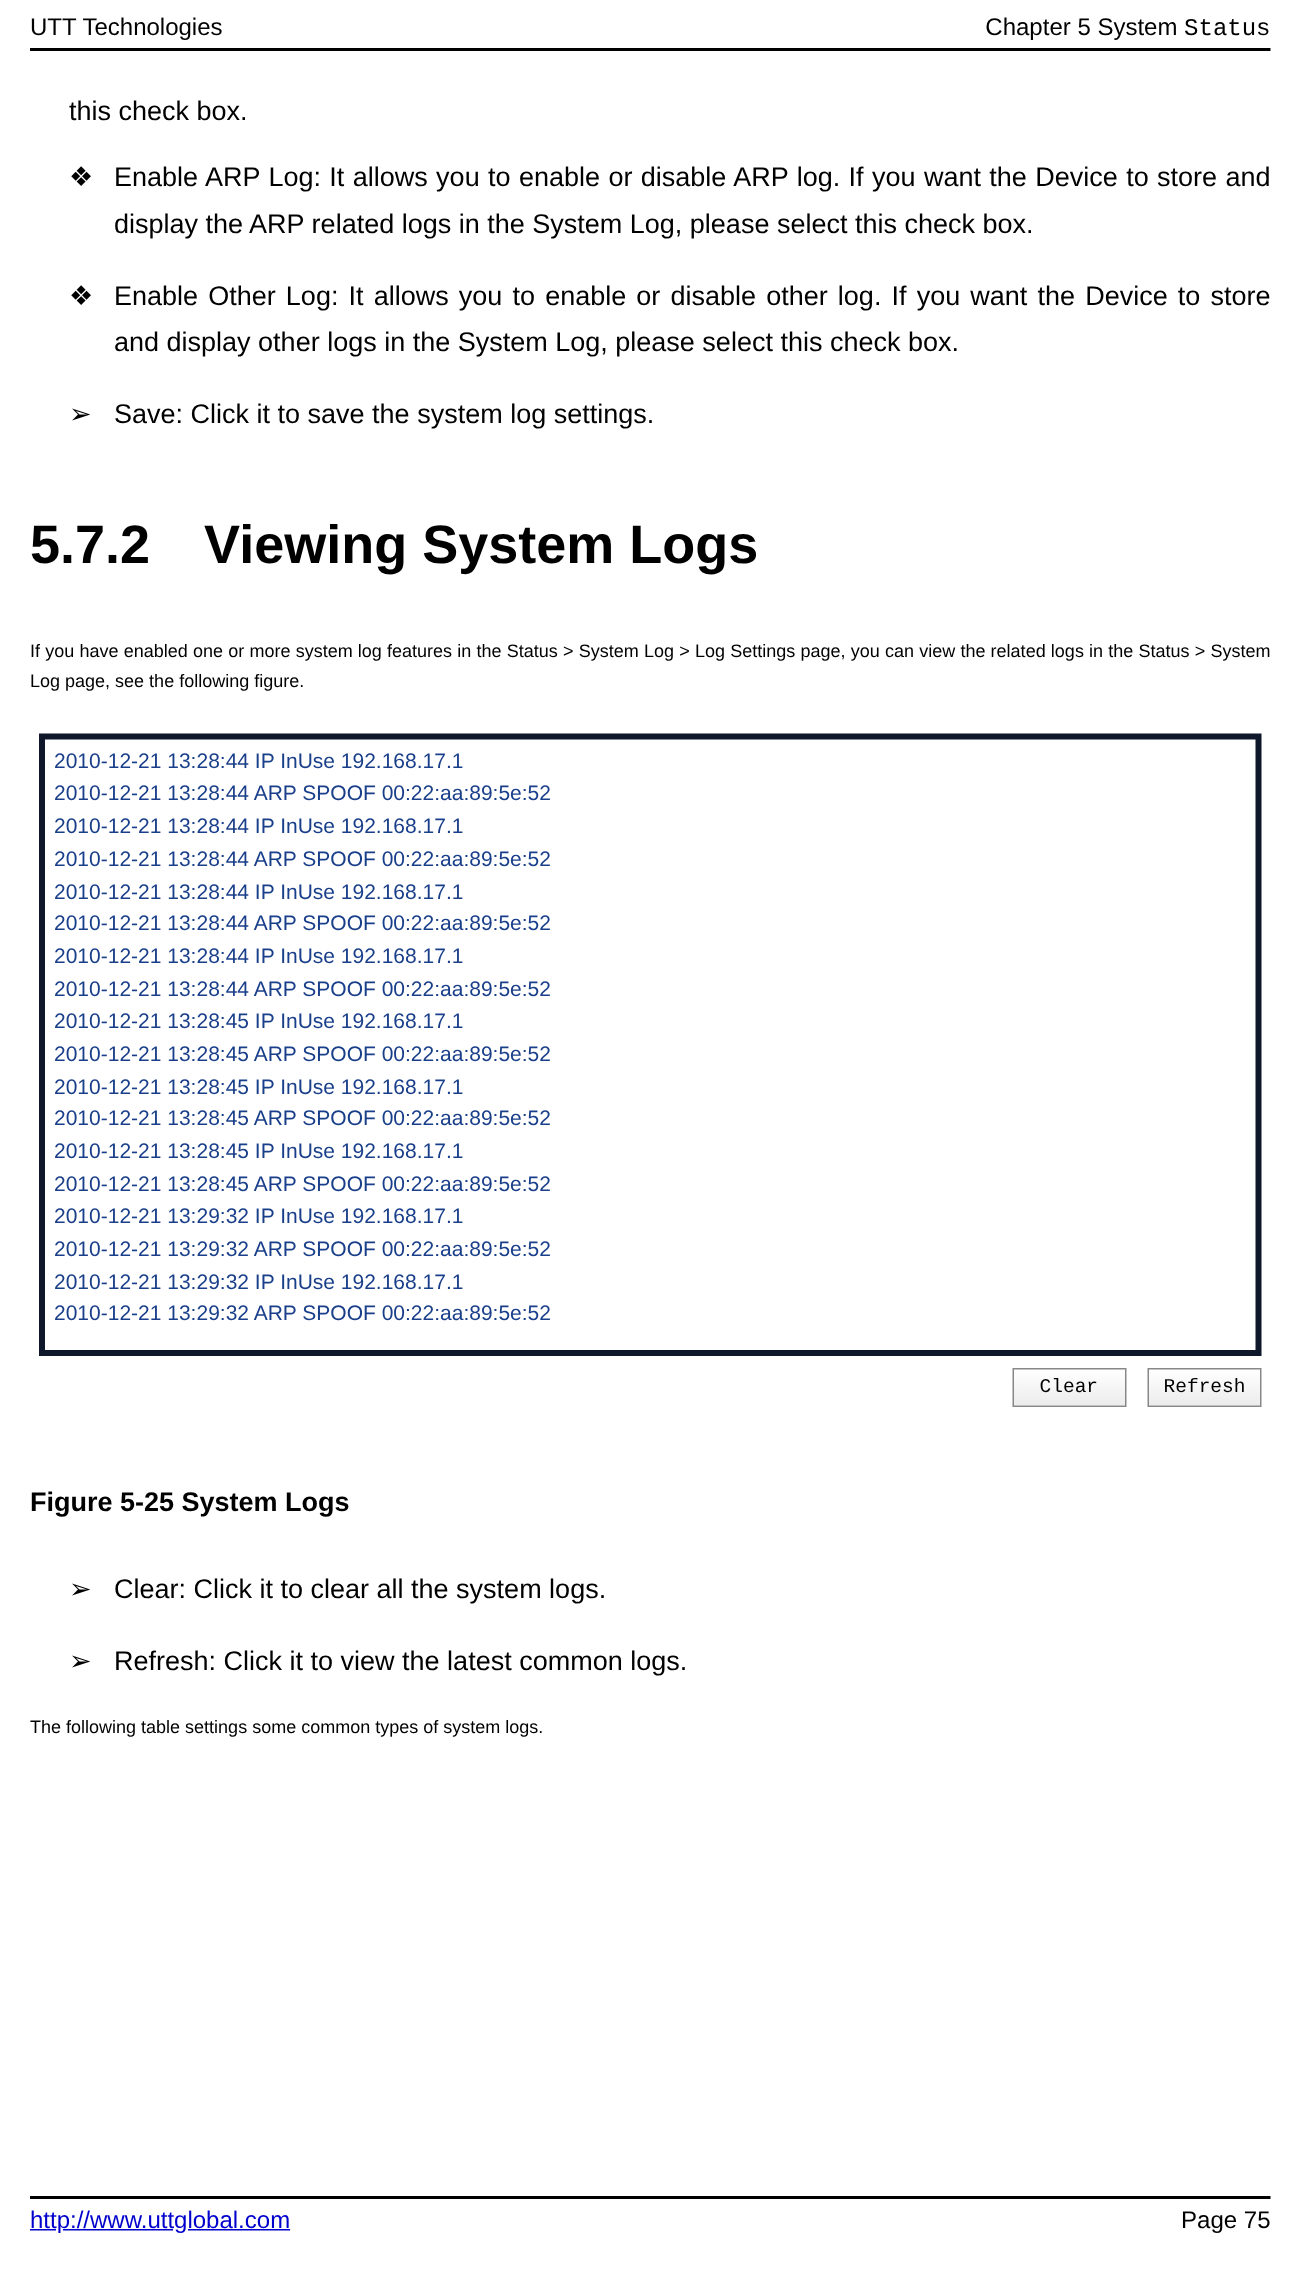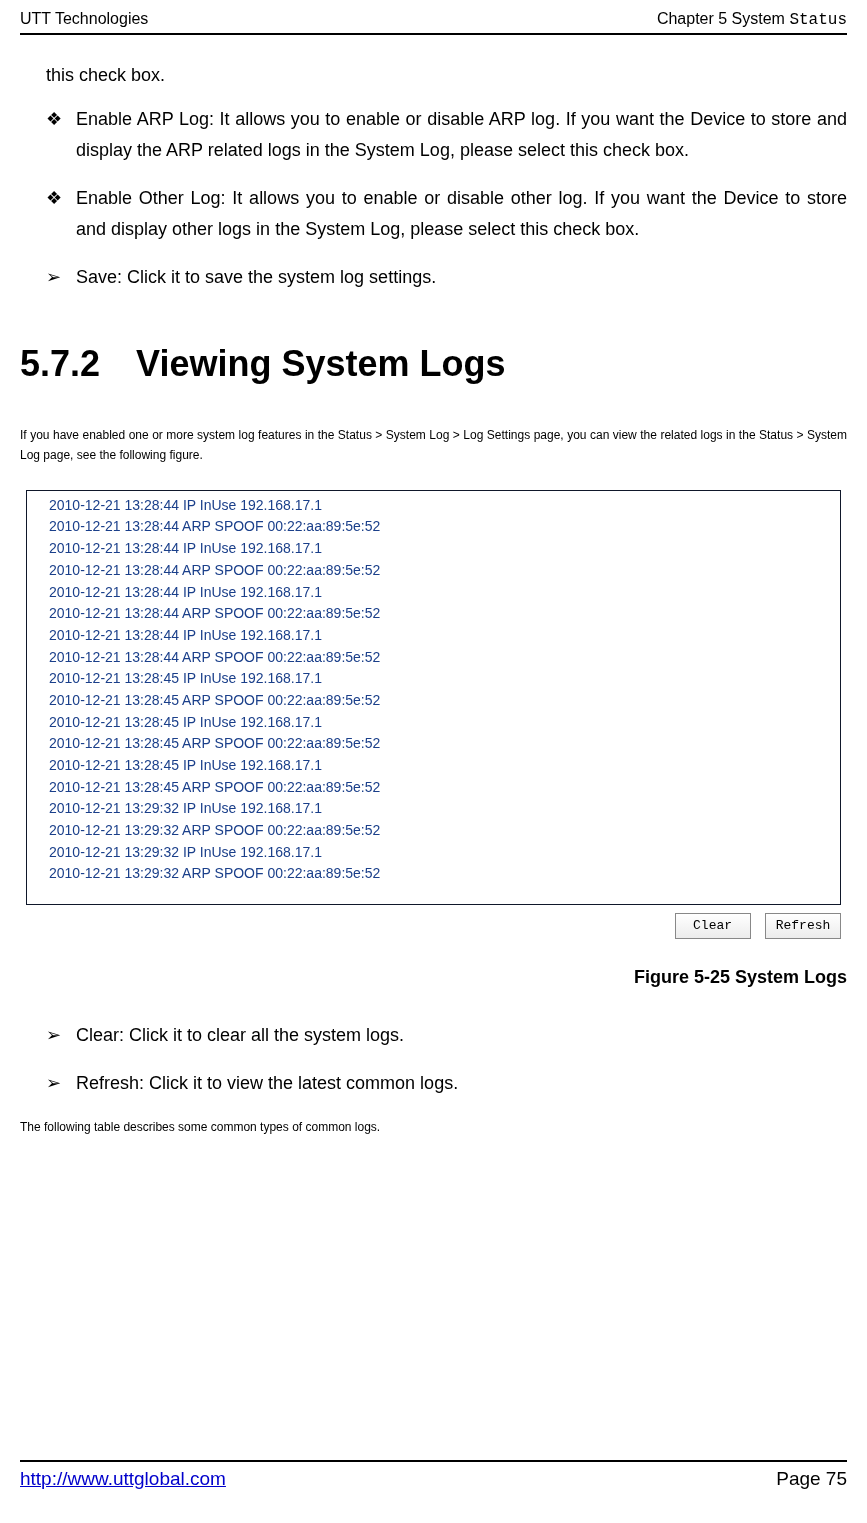--- a/index.html
+++ b/index.html
@@ -48,25 +48,25 @@
     font-weight: bold;
     margin: 50px 0 40px 0;
   }
   .para {
     font-size: 12px;
     line-height: 1.7;
     margin: 0 0 24px 0;
     text-align: justify;
   }
   .log-window {
-    border: 1px solid #0f172a;
+    border: 4px solid #0f172a;
     width: 815px;
     height: 415px;
     margin: 0 auto 8px auto;
-    padding: 4px 22px;
+    padding: 4px 6px;
     box-sizing: border-box;
     overflow: hidden;
     font-family: Arial, sans-serif;
     font-size: 14px;
     color: #1a3f8a;
     line-height: 1.55;
   }
   .btn-row {
     width: 815px;
     margin: 0 auto;
@@ -80,34 +80,34 @@
     text-align: center;
     font-family: "SimSun","NSimSun","Courier New", monospace;
     font-size: 13px;
     color: #000;
     border: 1px solid #888;
     background: linear-gradient(#fff,#ececec);
     margin-left: 10px;
     cursor: pointer;
   }
   .fig-caption {
-    text-align: right;
+    text-align: left;
     font-weight: bold;
     font-size: 18px;
-    margin: 28px 0 32px 0;
+    margin: 53px 0 32px 0;
   }
   .footer {
     position: absolute;
     bottom: 10px;
     left: 20px;
     right: 20px;
     border-top: 2px solid #000;
     display: flex;
     justify-content: space-between;
-    font-size: 19px;
+    font-size: 16px;
     padding-top: 6px;
   }
   .footer a { color: #0000cc; text-decoration: underline; cursor: pointer; }
   .log-line { white-space: nowrap; }
 </style>
 </head>
 <body>
 
 <div class="page">
 
@@ -184,21 +184,21 @@
       </div>
     </div>
 
     <div class="bullet-item">
       <div class="bullet-mark">➢</div>
       <div class="bullet-body">
         <span class="bold">Refresh: </span><span>Click it to view the latest common logs.</span>
       </div>
     </div>
 
-    <div class="para" style="text-align:left; margin-top:4px;">The following table describes some common types of common logs.</div>
+    <div class="para" style="text-align:left; margin-top:4px;">The following table settings some common types of system logs.</div>
 
   </div>
 
   <div class="footer">
     <a>http://www.uttglobal.com</a>
     <span>Page 75</span>
   </div>
 
 </div>
 

